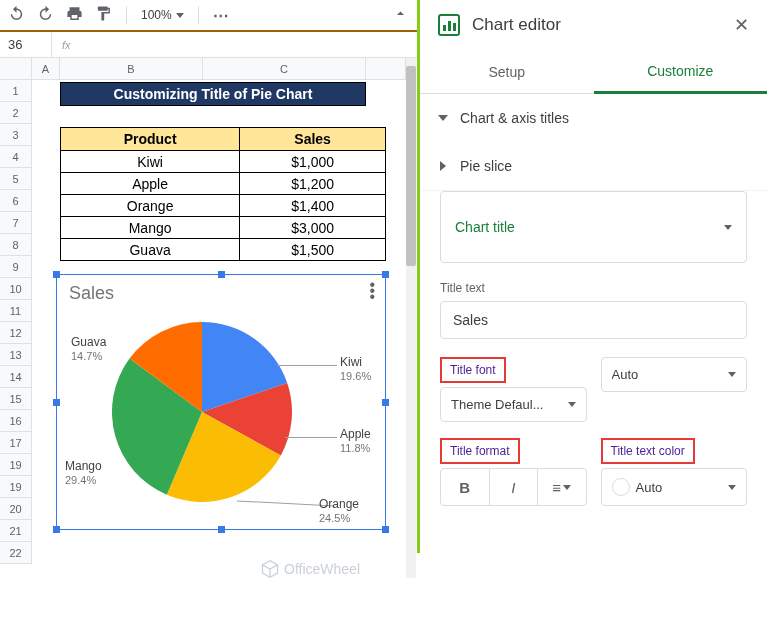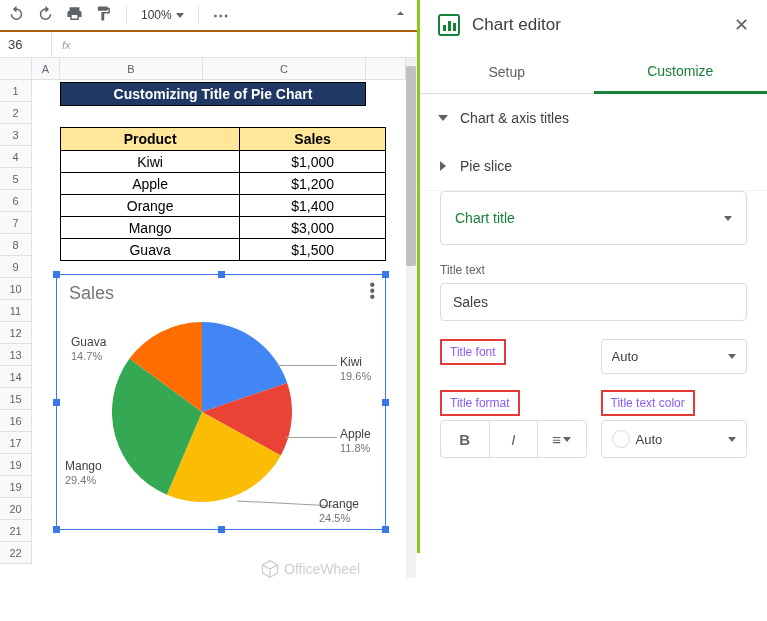--- a/index.html
+++ b/index.html
@@ -45,26 +45,26 @@
 .editor-header .icon-box span { width: 3px; background: #188038; }
 .editor-header h2 { font-size: 17px; font-weight: 400; color: #3c4043; flex: 1; }
 .editor-header .close { font-size: 18px; color: #5f6368; cursor: pointer; }
 .tabs { display: flex; height: 44px; }
 .tabs div { flex: 1; display: flex; align-items: center; justify-content: center; font-size: 14px; color: #5f6368; cursor: pointer; }
 .tabs .active { color: #188038; font-weight: 500; border-bottom: 3px solid #188038; }
 .tabs div:not(.active) { border-bottom: 1px solid #dadce0; }
 .section-row { display: flex; align-items: center; padding: 16px 20px; gap: 14px; font-size: 14px; color: #3c4043; border-bottom: 1px solid #f1f3f4; cursor: pointer; }
 .section-row.open { border-bottom: none; }
 .section-body { padding: 0 20px 16px; }
-.dropdown-lg { border: 1px solid #dadce0; border-radius: 4px; padding: 18px 14px; display: flex; align-items: center; justify-content: space-between; font-size: 14px; color: #188038; font-weight: 500; margin-bottom: 18px; cursor: pointer; }
+.dropdown-lg { border: 1px solid #dadce0; border-radius: 4px; padding: 27px 14px; display: flex; align-items: center; justify-content: space-between; font-size: 14px; color: #188038; font-weight: 500; margin-bottom: 18px; cursor: pointer; }
 .field-label { font-size: 12px; color: #5f6368; margin-bottom: 6px; }
 .text-input { width: 100%; border: 1px solid #dadce0; border-radius: 4px; padding: 10px 12px; font-size: 14px; color: #3c4043; margin-bottom: 18px; }
 .two-col { display: flex; gap: 14px; }
 .two-col > div { flex: 1; }
-.red-label { display: inline-block; border: 2px solid #e53935; padding: 4px 8px; font-size: 12px; color: #8b5cf6; margin-bottom: 4px; }
+.red-label { display: inline-block; border: 2px solid #e53935; padding: 4px 8px; font-size: 12px; color: #4c1d95; margin-bottom: 4px; }
 .select-box { border: 1px solid #dadce0; border-radius: 4px; padding: 9px 10px; display: flex; align-items: center; justify-content: space-between; font-size: 13px; color: #3c4043; cursor: pointer; white-space: nowrap; overflow: hidden; }
 .select-box .txt { overflow: hidden; text-overflow: ellipsis; }
 .fmt-row { display: flex; gap: 0; border: 1px solid #dadce0; border-radius: 4px; overflow: hidden; height: 38px; }
 .fmt-row > div { flex: 1; display: flex; align-items: center; justify-content: center; border-right: 1px solid #dadce0; color: #5f6368; font-size: 15px; cursor: pointer; }
 .fmt-row > div:last-child { border-right: none; }
 .color-swatch { width: 18px; height: 18px; border-radius: 50%; border: 1px solid #dadce0; margin-right: 6px; }
 .scroll-track { position: absolute; right: 1px; top: 58px; width: 10px; height: 520px; background: #f1f1f1; }
 .scroll-thumb { width: 10px; height: 200px; background: #c1c1c1; border-radius: 2px; margin-top: 8px; }
 .watermark { position: absolute; left: 260px; top: 559px; opacity: 0.4; color: #7a8aa0; font-size: 14px; display: flex; align-items: center; gap: 4px; pointer-events: none;}
 .caret { width: 0; height: 0; border-left: 4px solid transparent; border-right: 4px solid transparent; border-top: 5px solid #5f6368; }
@@ -231,20 +231,24 @@
   <div class="section-body">
     <div class="dropdown-lg">
       <span>Chart title</span>
         <span class="caret"></span>
     </div>
     <div class="field-label">Title text</div>
     <input class="text-input" value="Sales" style="">
     <div class="two-col">
       <div>
         <span class="red-label">Title font</span>
+        <div class="select-box">
+            <span class="txt">Theme Defaul...</span>
+            <span class="caret"></span>
+          </div>
       </div>
       <div>
         <div class="select-box">
             <span class="txt">Auto</span>
             <span class="caret"></span>
           </div>
       </div>
     </div>
     <div class="two-col" style="margin-top:16px">
       <div>

